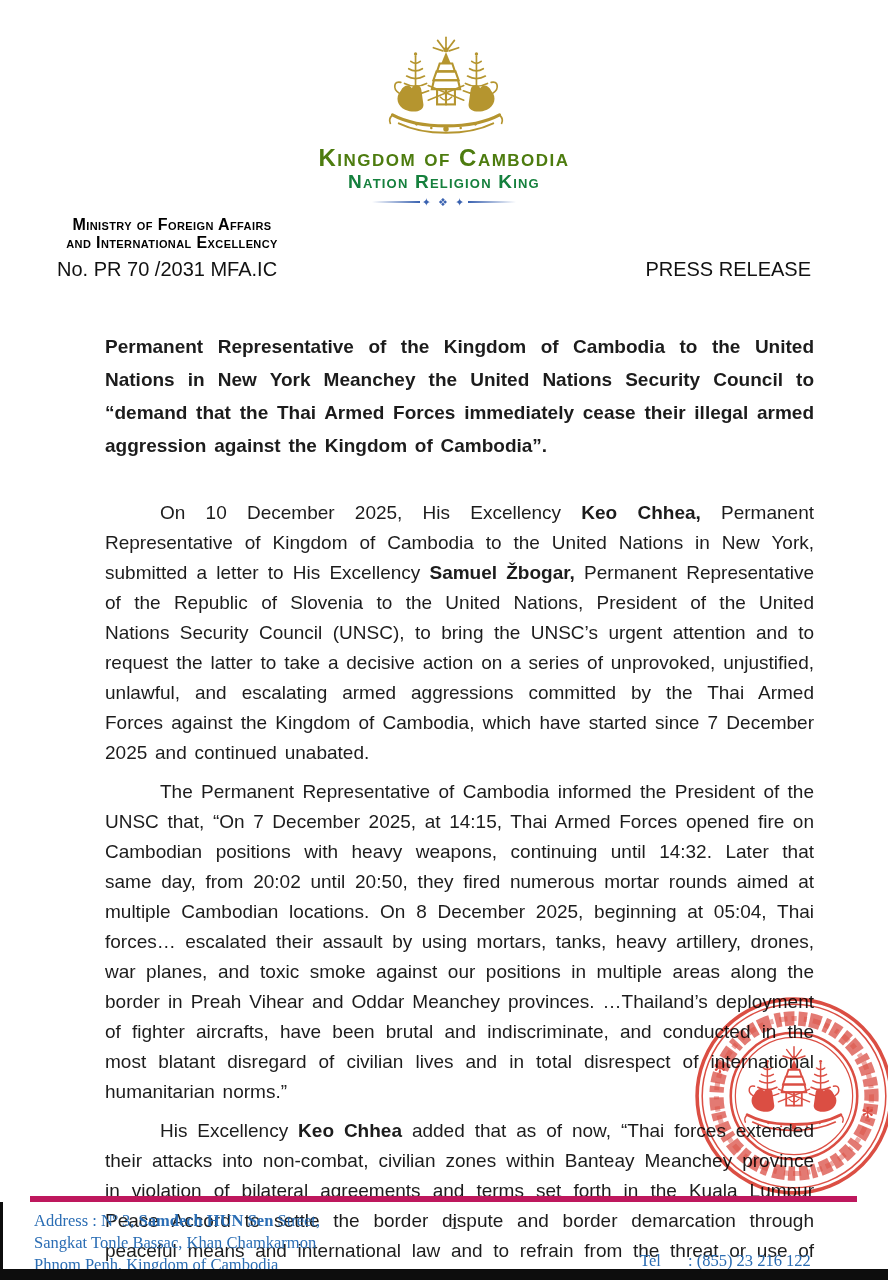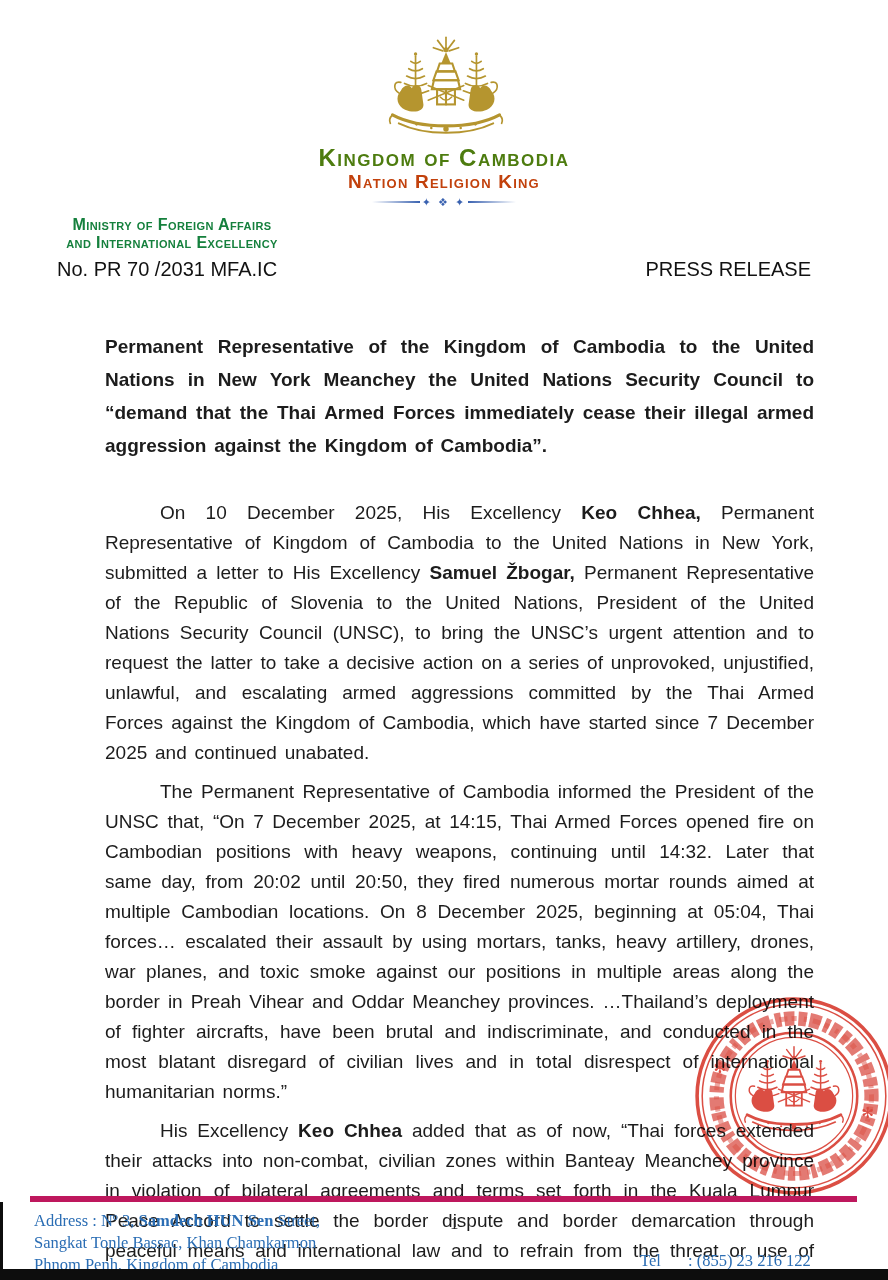--- a/index.html
+++ b/index.html
@@ -4,28 +4,28 @@
 <style>
   html,body{margin:0;padding:0;background:#fff;}
   .page{position:relative;width:888px;height:1280px;background:#ffffff;overflow:hidden;
         font-family:"Liberation Sans",sans-serif;color:#1a1a1a;}
 
   
   .crest{position:absolute;left:383px;top:22px;width:126px;height:126px;color:#b5952f;}
   .kingdom{position:absolute;top:144px;left:0;width:100%;text-align:center;
            font-variant:small-caps;font-weight:bold;font-size:24px;letter-spacing:1.5px;color:#4d7c0f;}
   .motto{position:absolute;top:171px;left:0;width:100%;text-align:center;
-         font-variant:small-caps;font-weight:bold;font-size:19px;letter-spacing:1.2px;color:#c2410c;}
+         font-variant:small-caps;font-weight:bold;font-size:19px;letter-spacing:1.2px;color:#15803d;}
   .divider{position:absolute;top:196px;left:0;width:100%;display:flex;align-items:center;justify-content:center;color:#3a62b0;}
   .divider .rule{height:2px;width:48px;background:linear-gradient(90deg,rgba(58,98,176,0),#3a62b0);}
   .divider .rule.r{background:linear-gradient(90deg,#3a62b0,rgba(58,98,176,0));}
   .divider .orn{font-size:11px;letter-spacing:2px;color:#3a62b0;padding:0 2px;line-height:12px;}
   .ministry{position:absolute;top:216px;left:36px;width:272px;text-align:center;
             font-variant:small-caps;font-weight:bold;font-size:16px;line-height:18px;
-            letter-spacing:.4px;color:#15803d;}
+            letter-spacing:.4px;color:#000000;}
   .refrow{position:absolute;top:258px;left:57px;right:77px;display:flex;
           justify-content:space-between;font-size:20px;color:#111;}
 
   
   .doc{position:absolute;top:330px;left:105px;width:709px;font-size:19px;line-height:30px;
        text-align:justify;word-spacing:2.5px;color:#1c1c1c;}
   .doc .title{font-weight:bold;line-height:33px;margin:0 0 36px 0;}
   .doc p{margin:0 0 9px 0;text-indent:55px;}
   .doc .b{font-weight:bold;}
 

